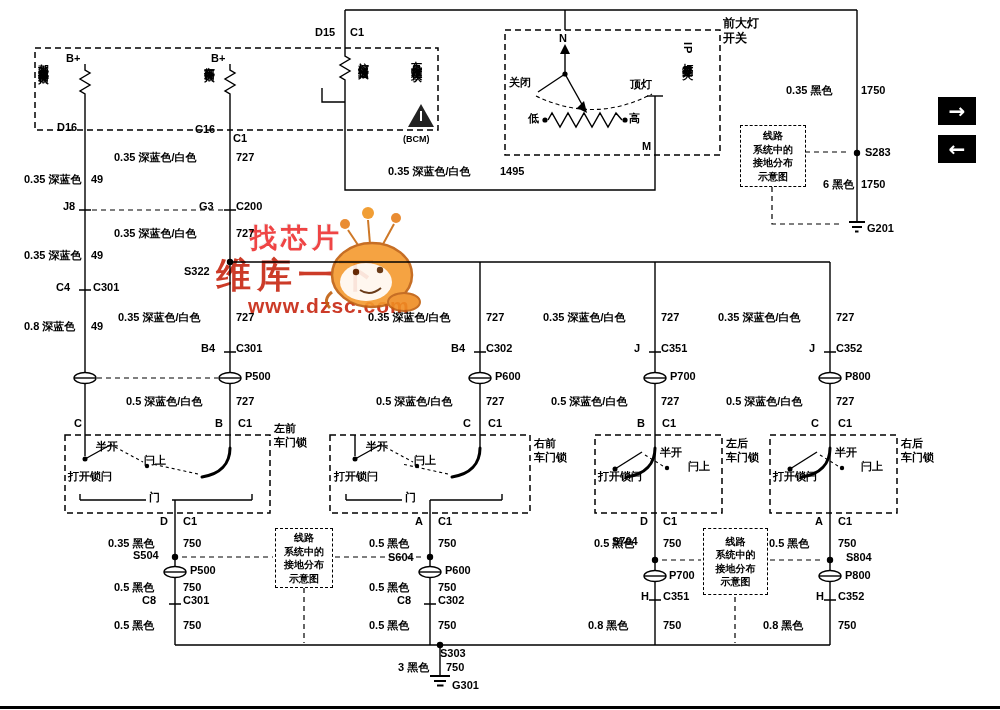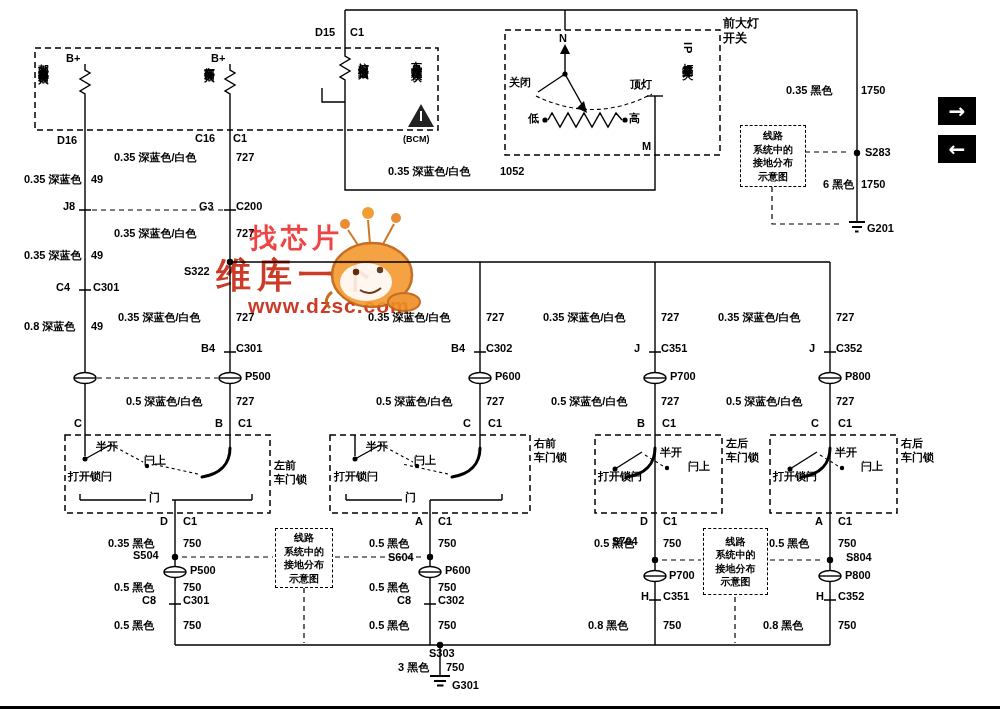--- a/index.html
+++ b/index.html
@@ -199,22 +199,22 @@
   <span class="lbl" style="left:350px;top:27px">C1</span>
   <span class="lbl" style="left:66px;top:53px">B+</span>
   <span class="lbl" style="left:211px;top:53px">B+</span>
   <span class="lbl vt" style="left:38px;top:56px;height:70px">驾驶员座车门打开输入</span>
   <span class="lbl vt" style="left:204px;top:58px;height:70px">车门打开输入</span>
   <span class="lbl vt" style="left:358px;top:54px;height:80px">门控灯接通输入</span>
   <div class="bcm-title">
     <span class="v">车身控制模块</span>
     <span class="s">(BCM)</span>
   </div>
-  <span class="lbl" style="left:57px;top:135px">D16</span>
-  <span class="lbl" style="left:195px;top:133px">C16</span>
+  <span class="lbl" style="left:57px;top:122px">D16</span>
+  <span class="lbl" style="left:195px;top:124px">C16</span>
   <span class="lbl" style="left:233px;top:133px">C1</span>
 
   <span class="lbl" style="left:559px;top:33px">N</span>
   <span class="lbl" style="left:509px;top:77px">关闭</span>
   <span class="lbl" style="left:630px;top:79px">顶灯</span>
   <span class="lbl" style="left:528px;top:113px">低</span>
   <span class="lbl" style="left:629px;top:113px">高</span>
   <span class="lbl" style="left:642px;top:141px">M</span>
   <span class="lbl vt" style="left:681px;top:42px;height:110px;font-size:11px">IP灯变光器开关</span>
   <div class="t2" style="left:723px;top:16px;font-size:12px">
@@ -233,21 +233,21 @@
     <span>线路</span>
     <span>系统中的</span>
     <span>接地分布</span>
     <span>示意图</span>
   </div>
 
   <div class="navbtn" style="left:938px;top:97px">→</div>
   <div class="navbtn" style="left:938px;top:135px">←</div>
 
   <span class="lbl" style="left:388px;top:166px">0.35 深蓝色/白色</span>
-  <span class="lbl" style="left:500px;top:166px">1052</span>
+  <span class="lbl" style="left:500px;top:166px">1495</span>
 
   <span class="lbl" style="left:114px;top:152px">0.35 深蓝色/白色</span>
   <span class="lbl" style="left:236px;top:152px">727</span>
   <span class="lbl" style="left:24px;top:174px">0.35 深蓝色</span>
   <span class="lbl" style="left:91px;top:174px">49</span>
   <span class="lbl" style="left:63px;top:201px">J8</span>
   <span class="lbl" style="left:199px;top:201px">G3</span>
   <span class="lbl" style="left:236px;top:201px">C200</span>
   <span class="lbl" style="left:114px;top:228px">0.35 深蓝色/白色</span>
   <span class="lbl" style="left:236px;top:228px">727</span>
@@ -294,21 +294,21 @@
   <span class="lbl" style="left:74px;top:418px">C</span>
   <span class="lbl" style="left:215px;top:418px">B</span>
   <span class="lbl" style="left:238px;top:418px">C1</span>
   <span class="lbl" style="left:463px;top:418px">C</span>
   <span class="lbl" style="left:488px;top:418px">C1</span>
   <span class="lbl" style="left:637px;top:418px">B</span>
   <span class="lbl" style="left:662px;top:418px">C1</span>
   <span class="lbl" style="left:811px;top:418px">C</span>
   <span class="lbl" style="left:838px;top:418px">C1</span>
 
-  <div class="t2" style="left:274px;top:459px">
+  <div class="t2" style="left:274px;top:422px">
     <span>左前</span>
     <span>车门锁</span>
   </div>
   <div class="t2" style="left:534px;top:437px">
     <span>右前</span>
     <span>车门锁</span>
   </div>
   <div class="t2" style="left:726px;top:437px">
     <span>左后</span>
     <span>车门锁</span>
@@ -387,19 +387,19 @@
     <span>接地分布</span>
     <span>示意图</span>
   </div>
   <div class="gbox" style="left:703px;top:528px;width:65px;height:67px">
     <span>线路</span>
     <span>系统中的</span>
     <span>接地分布</span>
     <span>示意图</span>
   </div>
 
-  <span class="lbl" style="left:429px;top:648px">S303</span>
+  <span class="lbl" style="left:440px;top:648px">S303</span>
   <span class="lbl" style="left:398px;top:662px">3 黑色</span>
   <span class="lbl" style="left:446px;top:662px">750</span>
   <span class="lbl" style="left:452px;top:680px">G301</span>
 
   <div id="bottom-edge"></div>
 </div>
 
 </body></html>

